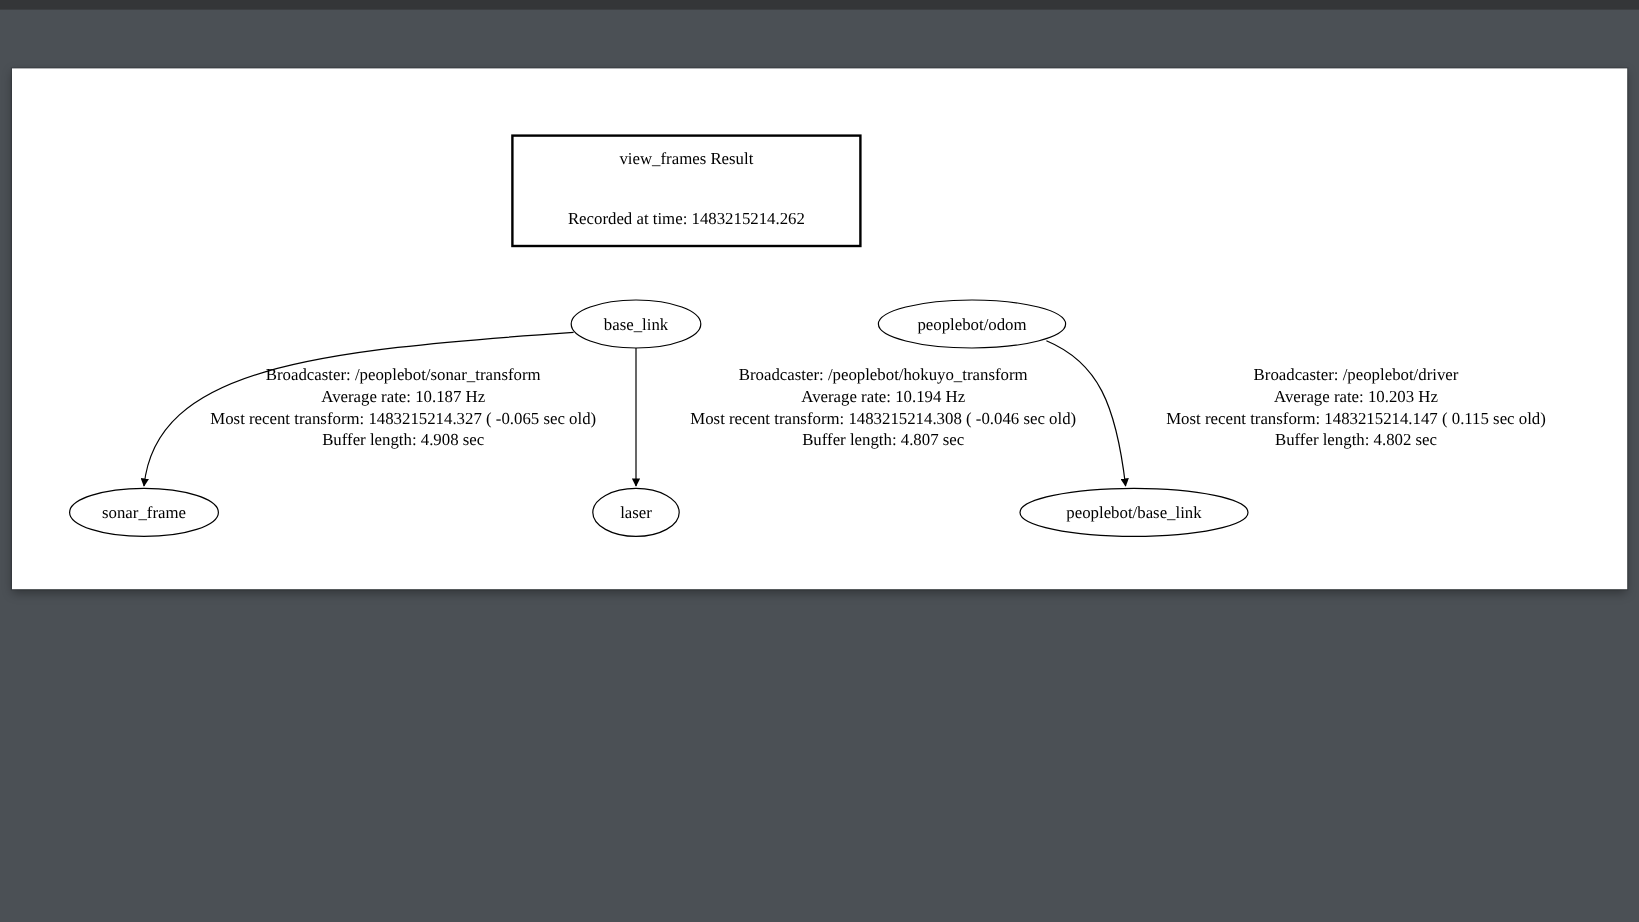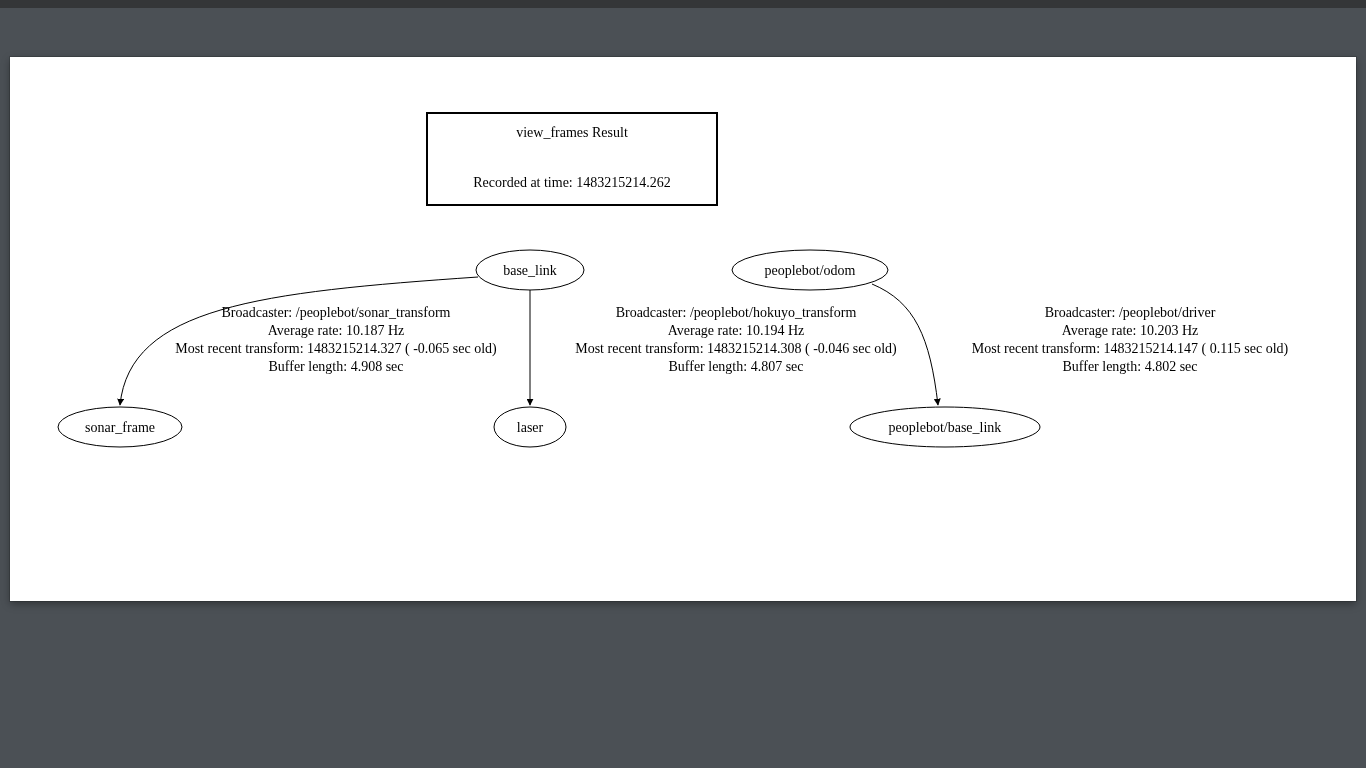--- a/index.html
+++ b/index.html
@@ -14,21 +14,21 @@
   .topbar {
     width: 100%;
     height: 8px;
     background: #343638;
   }
   .page-shadow {
     position: absolute;
     left: 10px;
     top: 57px;
     width: 1346px;
-    height: 544px;
+    height: 434px;
     background: #ffffff;
     box-shadow: 0 3px 8px rgba(0,0,0,0.35), 0 0 0 1px rgba(0,0,0,0.15);
     text-align: center;
   }
   svg {
     position: absolute;
     left: 0;
     top: 0;
   }
   .node text, .edge text, .header text {

